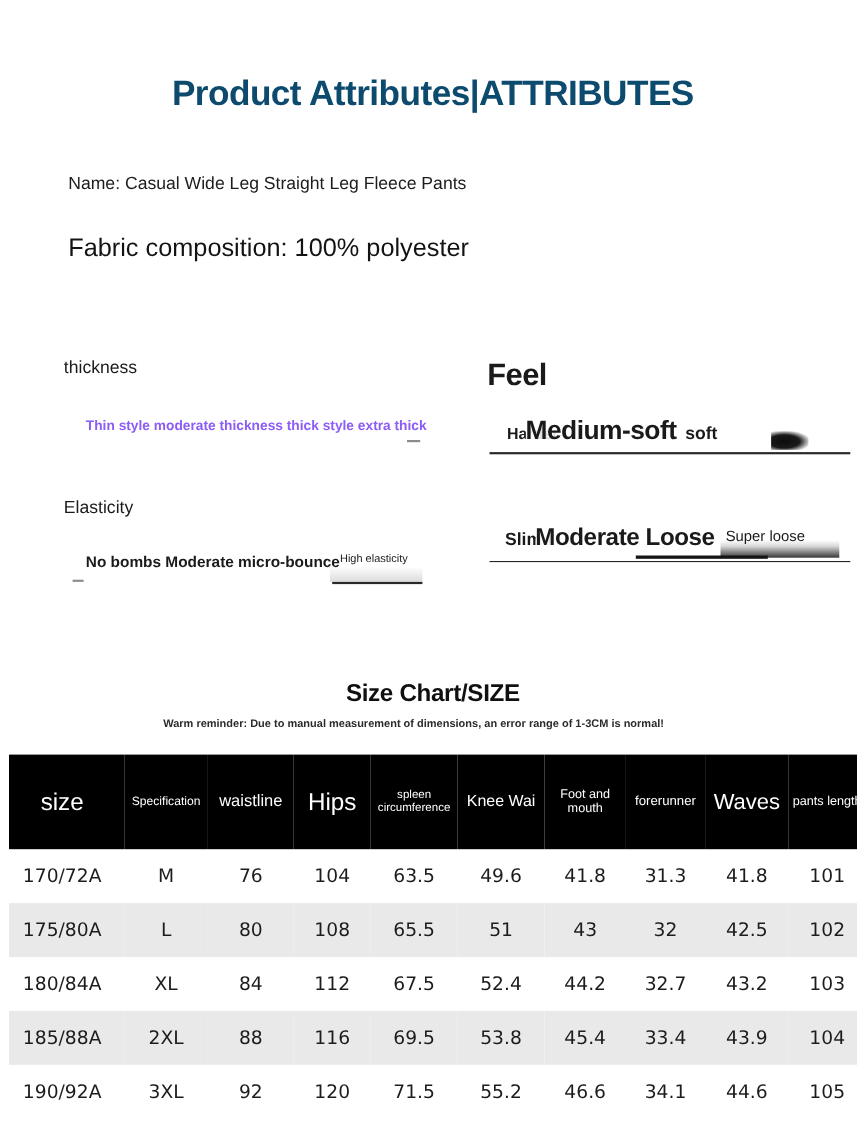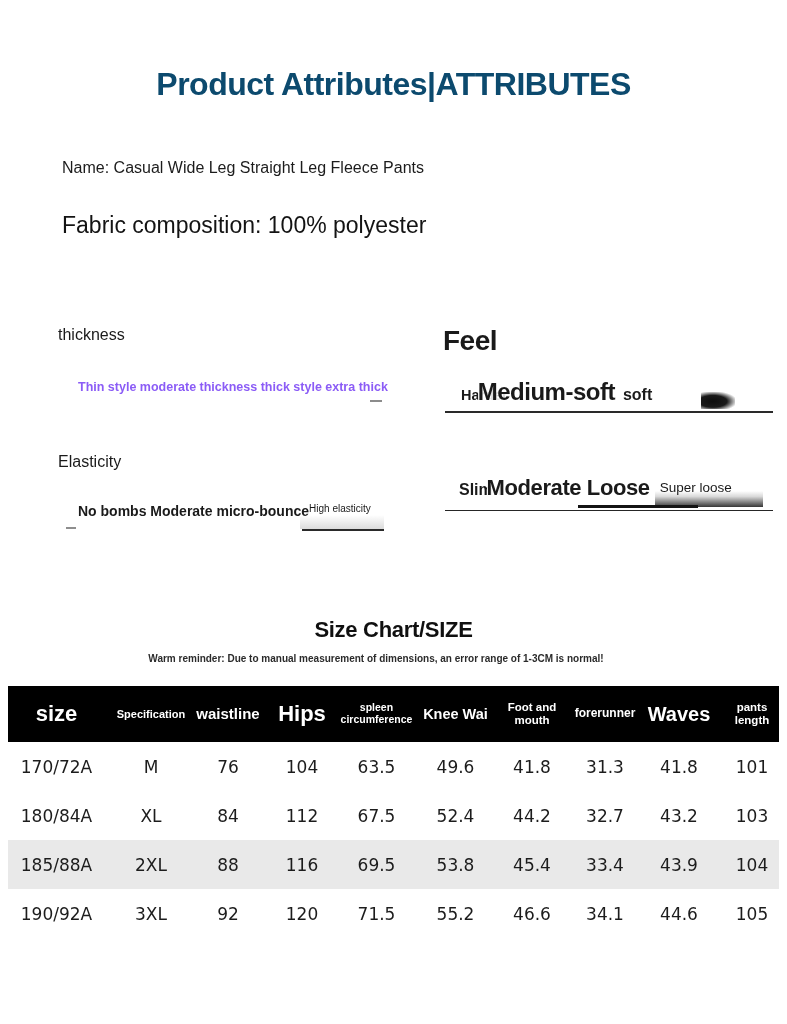--- a/index.html
+++ b/index.html
@@ -263,25 +263,25 @@
     width: 787px;
   }
   table.size-table {
     border-collapse: collapse;
     width: 787px;
     table-layout: fixed;
   }
   table.size-table thead th {
     background: #000000;
     color: #ffffff;
-    font-weight: bold;
+    font-weight: normal;
     text-align: center;
     vertical-align: middle;
     height: 56px;
-    padding: 0 2px;
+    padding: 15px 2px;
     line-height: 1.12;
   }
   
   th.h-size      { font-size: 22px; }
   th.h-spec      { font-size: 11px; }
   th.h-waist     { font-size: 15px; }
   th.h-hips      { font-size: 22px; }
   th.h-spleen    { font-size: 10.5px; }
   th.h-knee      { font-size: 14.5px; }
   th.h-foot      { font-size: 11.5px; }
@@ -408,20 +408,32 @@
         <td>M</td>
         <td>76</td>
         <td>104</td>
         <td>63.5</td>
         <td>49.6</td>
         <td>41.8</td>
         <td>31.3</td>
         <td>41.8</td>
         <td>101</td>
       </tr>
+      <tr class="alt">
+        <td>175/80A</td>
+        <td>L</td>
+        <td>80</td>
+        <td>108</td>
+        <td>65.5</td>
+        <td>51</td>
+        <td>43</td>
+        <td>32</td>
+        <td>42.5</td>
+        <td>102</td>
+      </tr>
       <tr>
         <td>180/84A</td>
         <td>XL</td>
         <td>84</td>
         <td>112</td>
         <td>67.5</td>
         <td>52.4</td>
         <td>44.2</td>
         <td>32.7</td>
         <td>43.2</td>

